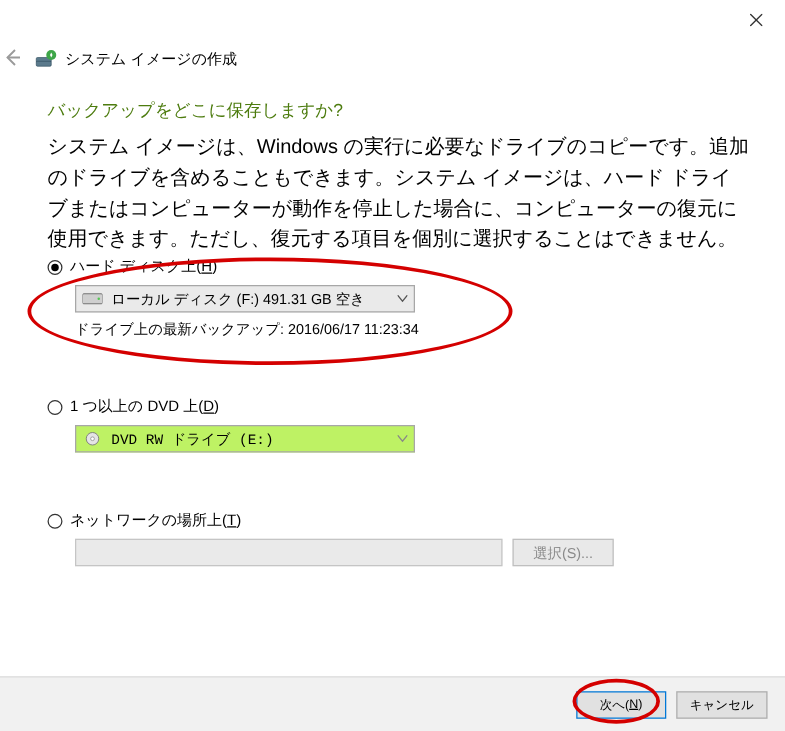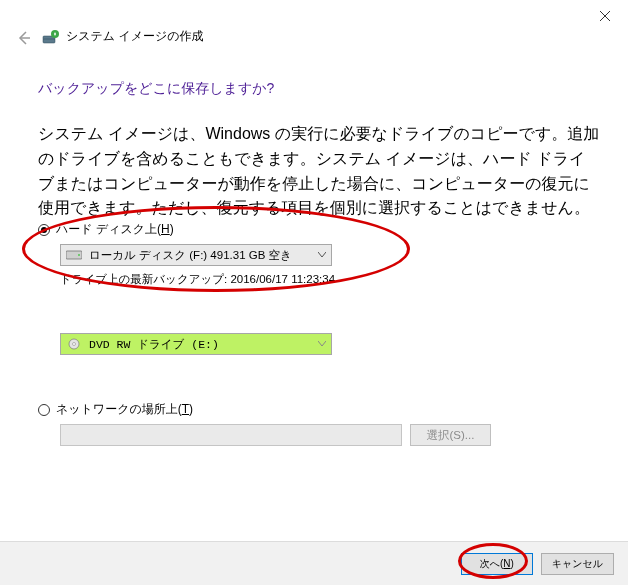--- a/index.html
+++ b/index.html
@@ -27,23 +27,22 @@
     display: flex;
     align-items: center;
     justify-content: center;
     color: #333;
     cursor: default;
   }
   .close-btn svg { width: 10px; height: 10px; }
   .header {
     position: relative;
     display: flex;
-    align-items: flex-start;
+    align-items: flex-end;
     height: 28px;
-    padding-left: 14px;
   }
   .back-arrow {
     width: 20px;
     height: 20px;
     display: flex;
     align-items: center;
     justify-content: center;
     color: #9a9a9a;
     margin-right: 8px;
   }
@@ -61,23 +60,23 @@
     font-size: 12px;
     color: #000;
   }
   .content {
     position: absolute;
     left: 38px;
     right: 28px;
     top: 80px;
   }
   .heading {
-    color: #4c1d95;
+    color: #4d7c0f;
     font-size: 14px;
-    margin-bottom: 24px;
+    margin-bottom: 8px;
   }
   .desc {
     font-size: 16px;
     line-height: 1.55;
     color: #000;
   }
   .option {
     margin-bottom: 24px;
   }
   .option-row {
@@ -284,20 +283,26 @@
       </span>
     </div>
     <div class="sub-info">
       <span>ドライブ上の最新バックアップ:</span>
       <span> </span>
       <span>2016/06/17 11:23:34</span>
     </div>
   </div>
 
   <div class="option" style="margin-bottom:46px;">
+    <div class="option-row">
+      <div class="radio"></div>
+      <span class="option-label">
+        <span>1 つ以上の DVD 上(</span><span class="underline">D</span><span>)</span>
+      </span>
+    </div>
     <div class="combo disabled">
       <span class="drive-icon">
         <svg viewBox="0 0 16 12">
           <circle cx="8" cy="6" r="5" fill="#e4e4e4" stroke="#777" stroke-width="0.7"></circle>
           <circle cx="8" cy="6" r="1.5" fill="#fff" stroke="#777" stroke-width="0.5"></circle>
         </svg>
       </span>
       <span class="combo-text">DVD RW ドライブ (E:)</span>
       <span class="caret">
         <svg viewBox="0 0 8 6">

